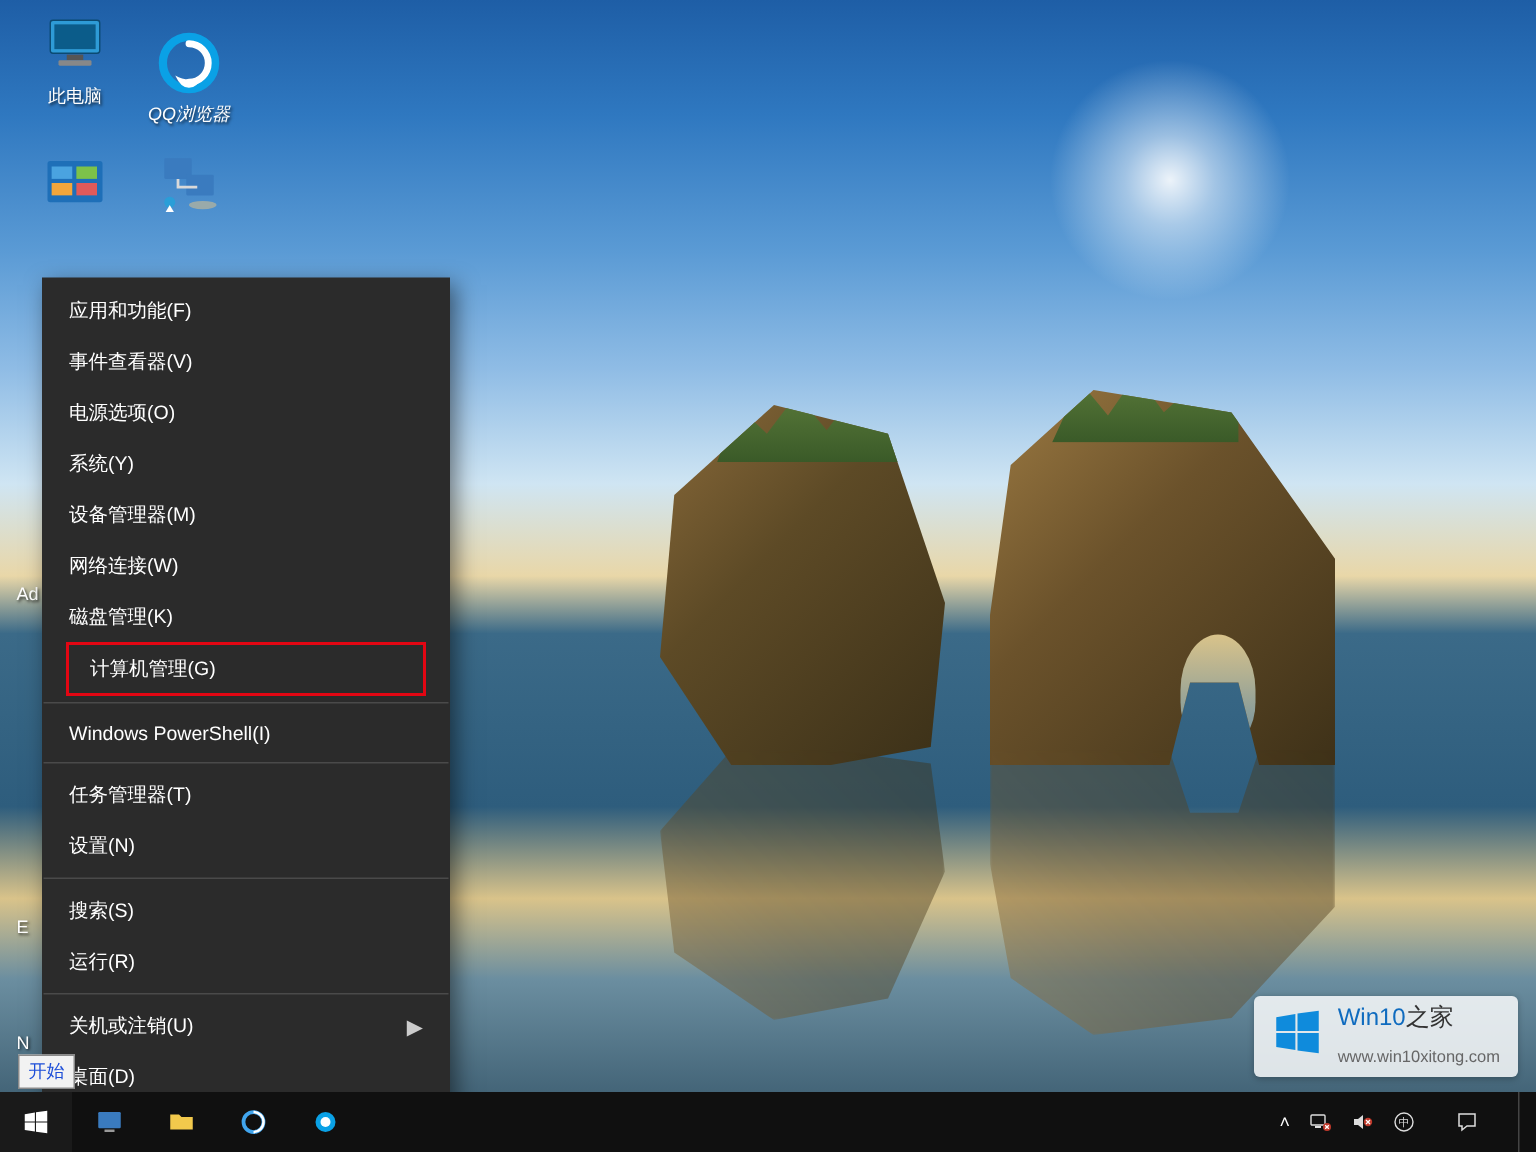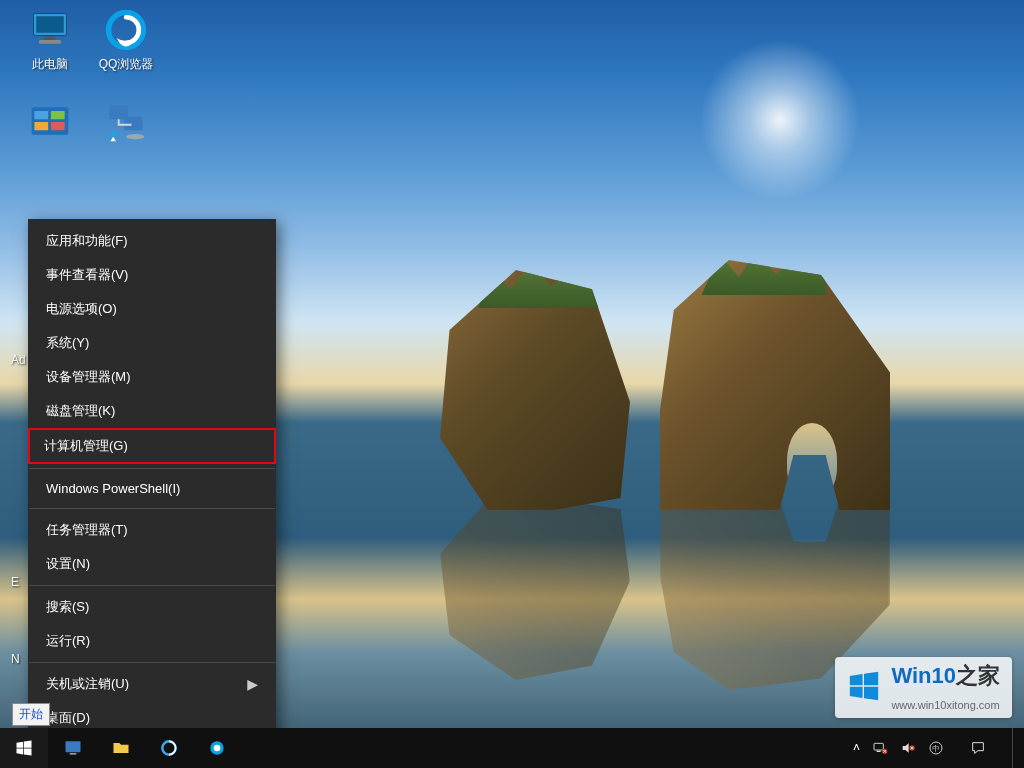--- a/index.html
+++ b/index.html
@@ -51,35 +51,35 @@
     clip-path: polygon(30% 0, 70% 6%, 100% 45%, 100% 100%, 78% 100%, 72% 78%, 58% 78%, 52% 100%, 0 100%, 0 60%, 6% 20%);
   }
 
   
   .desktop-icon { position: absolute; width: 72px; text-align: center; color: #fff; font-size: 12px; text-shadow: 1px 1px 2px rgba(0,0,0,.7); cursor: default; }
   .desktop-icon .ico { width: 44px; height: 44px; margin: 0 auto 4px; display:flex; align-items:center; justify-content:center; }
   .ico-pc svg, .ico-qq svg, .ico-panel svg, .ico-net svg { width:44px; height:44px; }
 
   
   .winx-menu {
-    position: absolute; left: 28px; bottom: 28px; width: 248px;
+    position: absolute; left: 28px; bottom: 28px; width: 272px;
     background: #2b2b2b; color: #fff; font-size: 13px;
     box-shadow: 4px 4px 14px rgba(0,0,0,.5);
     padding: 5px 0;
   }
   .winx-menu .item {
     padding: 8px 18px; display:flex; align-items:center; justify-content:space-between;
     white-space: nowrap;
   }
   .winx-menu .sep { height:1px; background:#4a4a4a; margin:4px 1px; }
   .winx-menu .item .arrow { font-size: 14px; color:#ccc; }
-  .highlight-box { border: 2px solid #e30613; margin: 0 0; }
+  .highlight-box { border: 2px solid #e30613; margin: 0 16px; }
   .highlight-box .item { padding: 7px 14px; }
   
-  .edge-label { position:absolute; left:11px; color:#fff; font-size:12px; text-shadow:1px 1px 2px rgba(0,0,0,.7); }
+  .edge-label { position:absolute; left:11px; color:#fff; font-size:12px; text-shadow:1px 1px 2px rgba(0,0,0,.7);margin-top:36px; }
 
   
   .start-tooltip {
     position:absolute; left:12px; bottom:42px;
     background:#f2f2f2; color:#1d4ed8; border:1px solid #8a8a8a;
     font-size:12px; padding:2px 6px;
   }
 
   
   .taskbar {
@@ -103,21 +103,21 @@
   
   .watermark {
     position:absolute; right:12px; bottom:50px;
     background: rgba(255,255,255,.82);
     border-radius:4px; display:flex; align-items:center;
     padding:6px 12px; gap:10px;
     box-shadow:0 1px 4px rgba(0,0,0,.25);
   }
   .watermark .wm-logo svg{ width:34px; height:34px; }
   .watermark .wm-text { line-height:1.15; }
-  .watermark .wm-title { color:#0f6bbf; font-weight:700; font-size:22px; }
+  .watermark .wm-title { color:#0f6bbf; font-weight:400; font-size:16px; }
   .watermark .wm-title .home { color:#333; }
   .watermark .wm-url { color:#666; font-size:11px;margin-top:11px; }
 </style>
 </head>
 <body>
 
 <div class="desktop">
   <div class="rock-left"></div>
   <div class="rock-right"></div>
   <div class="reflect-left"></div>
@@ -128,21 +128,21 @@
       <svg viewBox="0 0 48 48">
           <rect x="6" y="6" width="36" height="24" rx="2" fill="#2e9bd6" stroke="#0b4a72" stroke-width="1"></rect>
           <rect x="9" y="9" width="30" height="18" fill="#0b5c8a"></rect>
           <rect x="18" y="31" width="12" height="4" fill="#555"></rect>
           <rect x="12" y="35" width="24" height="4" rx="1" fill="#888"></rect>
         </svg>
     </div>
     <div>此电脑</div>
   </div>
 
-  <div class="desktop-icon" style="left:90px; top:8px;">
+  <div class="desktop-icon" style="left:90px; top:20px;font-style:italic;">
     <div class="ico ico-qq">
       <svg viewBox="0 0 48 48">
           <circle cx="24" cy="24" r="19" fill="none" stroke="#0aa1e6" stroke-width="6"></circle>
           <path d="M24 10 a14 14 0 0 1 0 28" fill="none" stroke="#fff" stroke-width="5" stroke-linecap="round"></path>
           <path d="M14 33 q10 6 20 0 q-4 9 -10 9 t-10 -9" fill="#fff"></path>
         </svg>
     </div>
     <div>QQ浏览器</div>
   </div>
 
@@ -182,20 +182,23 @@
         <span>事件查看器(V)</span>
       </div>
     <div class="item">
         <span>电源选项(O)</span>
       </div>
     <div class="item">
         <span>系统(Y)</span>
       </div>
     <div class="item">
         <span>设备管理器(M)</span>
+      </div>
+    <div class="item">
+        <span>网络连接(W)</span>
       </div>
     <div class="item">
         <span>磁盘管理(K)</span>
       </div>
 
     <div class="highlight-box">
       <div class="item">
           <span>计算机管理(G)</span>
         </div>
     </div>

